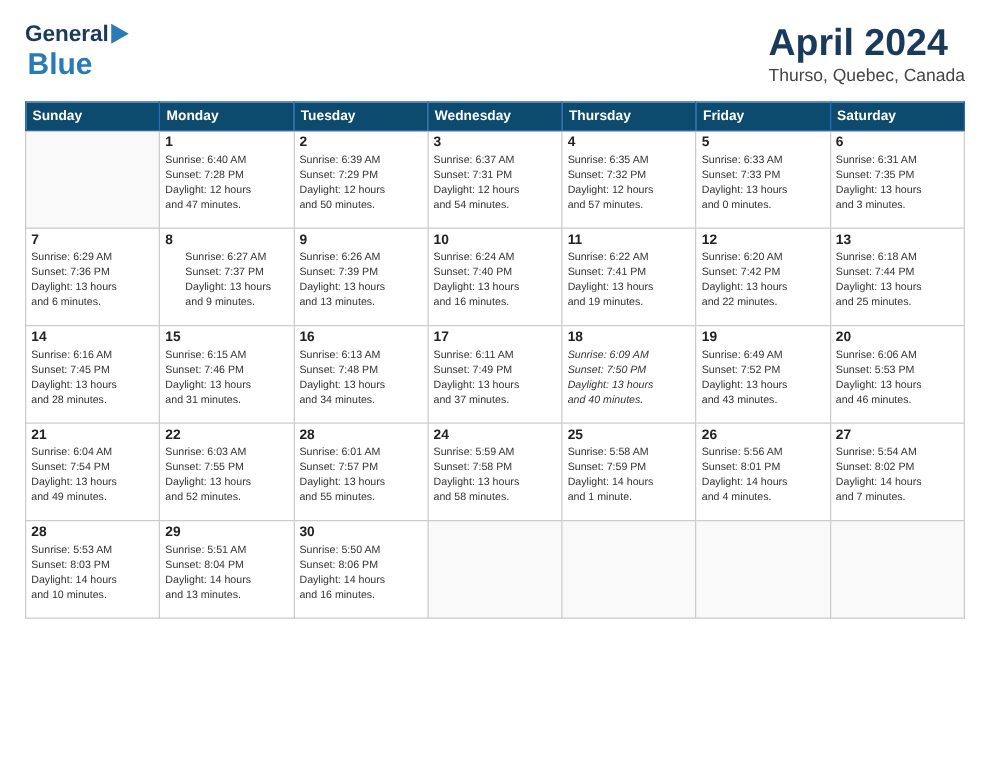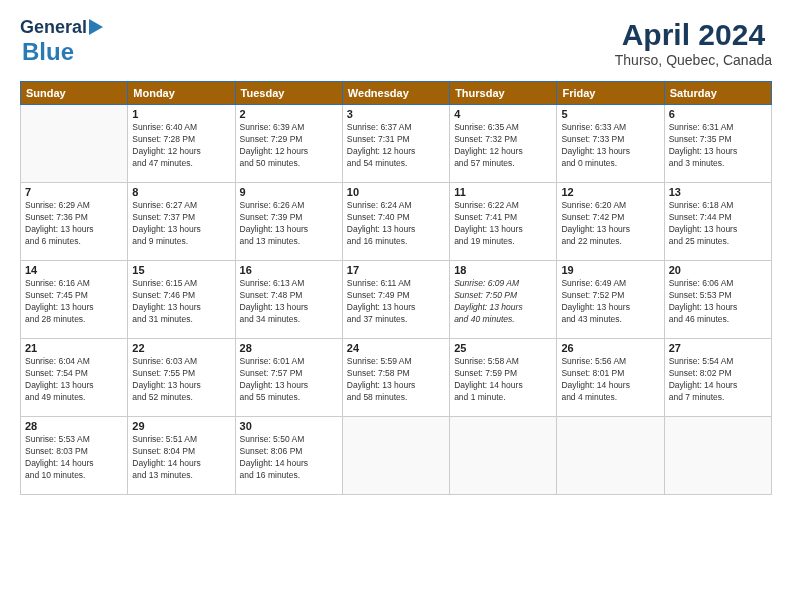--- a/index.html
+++ b/index.html
@@ -38,38 +38,38 @@
     .logo-general { color: #1a3a5c; }
     .logo-arrow {
       width: 0; height: 0;
       border-top: 8px solid transparent;
       border-bottom: 8px solid transparent;
       border-left: 14px solid #2a7ab5;
       margin-left: 2px;
       margin-top: -2px;
     }
     .title-block {
-      text-align: center;
+      text-align: left;
     }
     .month-title {
       font-size: 30px;
       font-weight: bold;
       color: #1a3a5c;
     }
     .subtitle {
       font-size: 14px;
       color: #444;
     }
     .calendar {
       width: 100%;
       border-collapse: collapse;
       font-size: 9.5px;
     }
     .calendar th {
-      background: #a16207;
+      background: #0c4a6e;
       color: #fff;
       text-align: left;
       padding: 5px 5px;
       font-size: 11px;
       font-weight: bold;
       border: 1px solid #2a6db5;
     }
     .calendar td {
       border: 1px solid #ccc;
       vertical-align: top;
@@ -176,21 +176,21 @@
         <tr class="week-row">
           <td>
             <span class="day-num">7</span>
             <div class="day-info" style="white-space: pre-line;">Sunrise: 6:29 AM
 Sunset: 7:36 PM
 Daylight: 13 hours
 and 6 minutes.</div>
           </td>
           <td>
             <span class="day-num">8</span>
-            <div class="day-info" style="white-space: pre-line;">Sunrise: 6:27 AM
+            <div class="day-info" style="white-space: pre-line; margin-left: 16px;">Sunrise: 6:27 AM
 Sunset: 7:37 PM
 Daylight: 13 hours
 and 9 minutes.</div>
           </td>
           <td>
             <span class="day-num">9</span>
             <div class="day-info" style="white-space: pre-line;">Sunrise: 6:26 AM
 Sunset: 7:39 PM
 Daylight: 13 hours
 and 13 minutes.</div>

